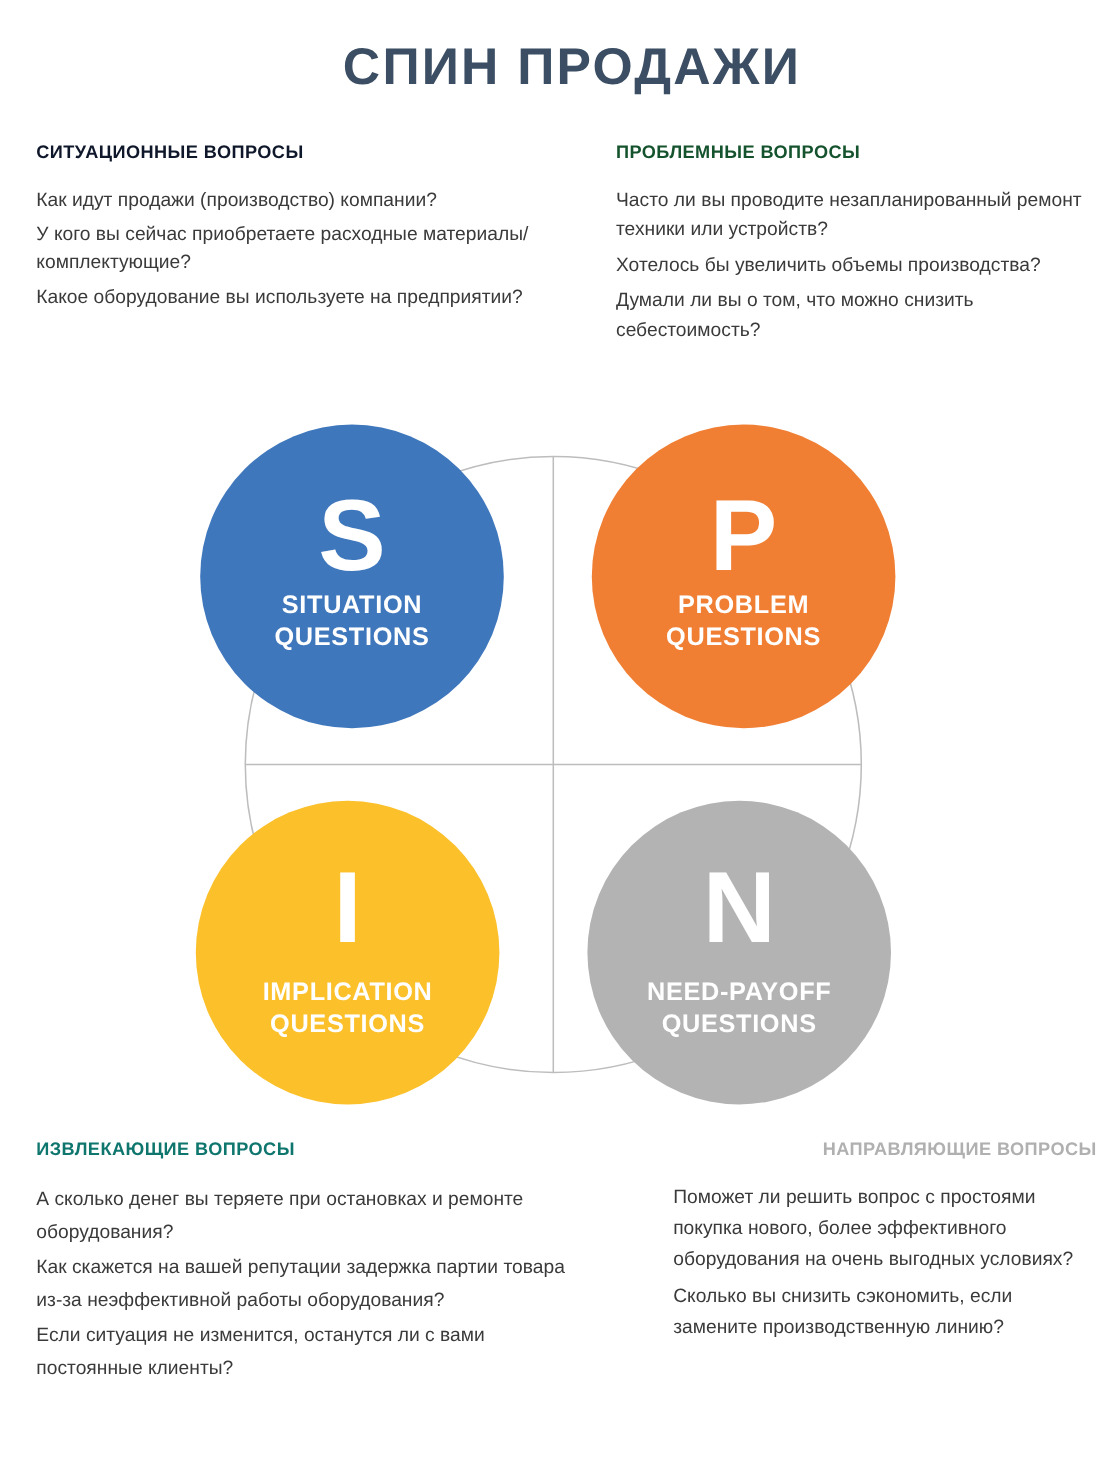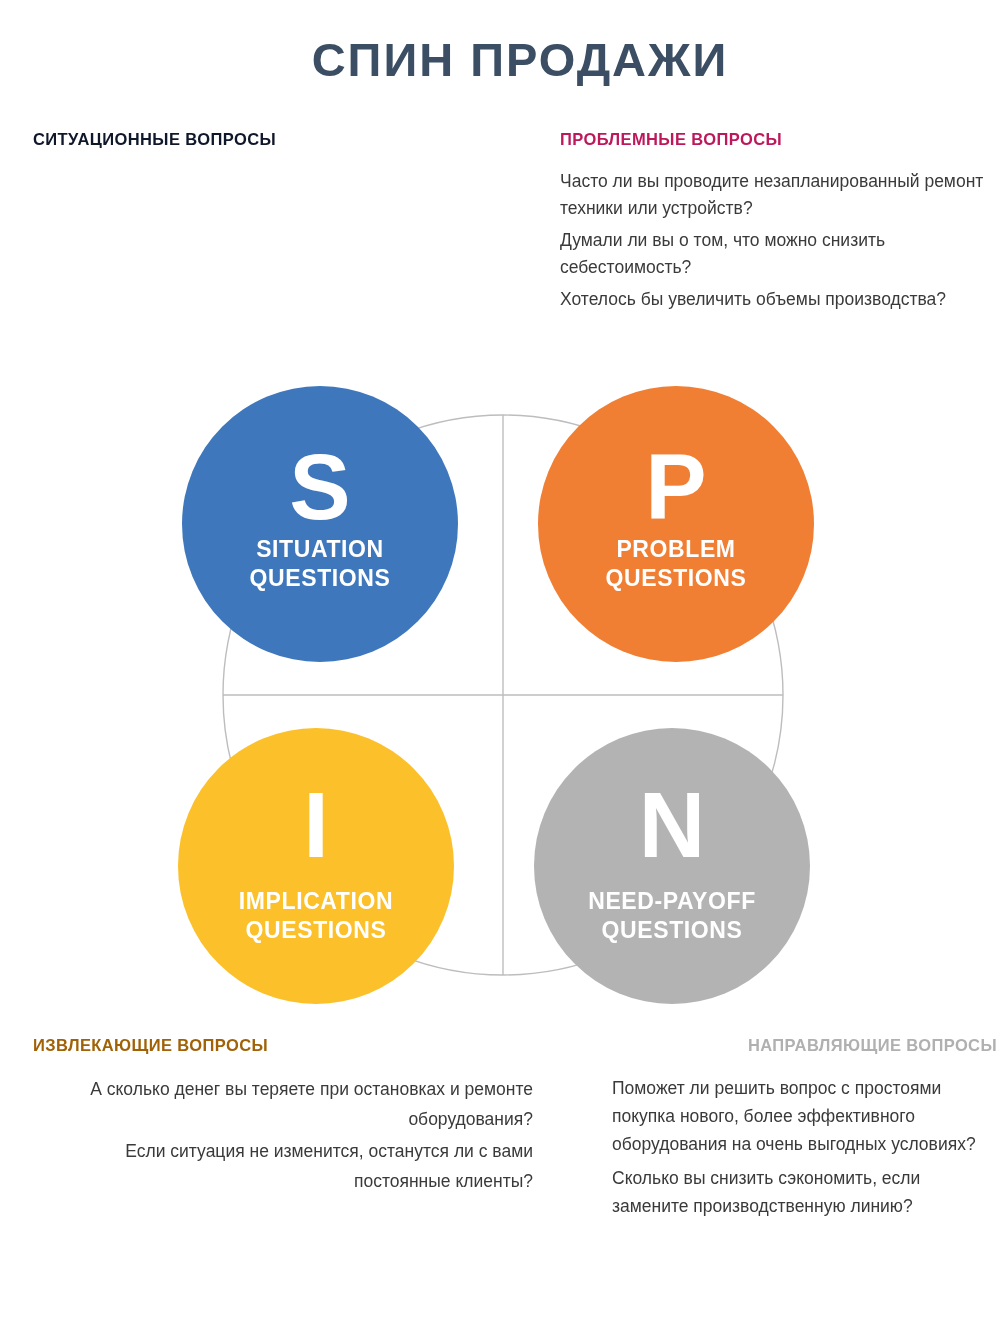--- a/index.html
+++ b/index.html
@@ -52,25 +52,25 @@
     margin-bottom: 4px;
     font-weight: 400;
   }
 
   .block-situation   { top: 130px; left: 33px;  width: 500px; }
   .block-problem     { top: 130px; left: 560px; width: 430px; }
   .block-implication { top: 1036px; left: 33px; width: 500px; }
   .block-needpayoff  { top: 1036px; left: 612px; width: 385px; }
 
   .block-situation   .qblock-heading { color: #0f172a; }
-  .block-problem     .qblock-heading { color: #be185d; }
-  .block-implication .qblock-heading { color: #a16207; }
+  .block-problem     .qblock-heading { color: #14532d; }
+  .block-implication .qblock-heading { color: #0f766e; }
   .block-needpayoff  .qblock-heading { color: #b0b0b0; text-align: right; }
 
-  .block-implication .qblock-list li { line-height: 30px; margin-bottom: 2px; text-align: right; }
+  .block-implication .qblock-list li { line-height: 30px; margin-bottom: 2px; }
   .block-needpayoff  .qblock-list li { line-height: 28px; margin-bottom: 6px; }
   .block-problem     .qblock-list li { line-height: 27px; margin-bottom: 5px; }
 
   
   .diagram {
     position: absolute;
     top: 380px;
     left: 160px;
     width: 690px;
     height: 630px;
@@ -124,28 +124,33 @@
   .bubble-implication .bubble-label,
   .bubble-needpayoff  .bubble-label { margin-top: 14px; }
 </style>
 </head>
 <body>
 
 <h1 class="page-title">СПИН ПРОДАЖИ</h1>
 
 <section class="qblock block-situation">
   <div class="qblock-heading">СИТУАЦИОННЫЕ ВОПРОСЫ</div>
+  <ul class="qblock-list">
+    <li>Как идут продажи (производство) компании?</li>
+    <li>У кого вы сейчас приобретаете расходные материалы/ комплектующие?</li>
+    <li>Какое оборудование вы используете на предприятии?</li>
+  </ul>
 </section>
 
 <section class="qblock block-problem">
   <div class="qblock-heading">ПРОБЛЕМНЫЕ ВОПРОСЫ</div>
   <ul class="qblock-list">
     <li>Часто ли вы проводите незапланированный ремонт техники или устройств?</li>
+    <li>Хотелось бы увеличить объемы производства?</li>
     <li>Думали ли вы о том, что можно снизить себестоимость?</li>
-    <li>Хотелось бы увеличить объемы производства?</li>
   </ul>
 </section>
 
 <div class="diagram">
 
   <svg class="diagram-svg" viewBox="0 0 690 630">
     <circle cx="343" cy="315" r="280" fill="none" stroke="#bdbdbd" stroke-width="1.4"></circle>
     <line x1="343" y1="35" x2="343" y2="595" stroke="#bdbdbd" stroke-width="1.4"></line>
     <line x1="63" y1="315" x2="623" y2="315" stroke="#bdbdbd" stroke-width="1.4"></line>
   </svg>
@@ -181,20 +186,21 @@
       <span>QUESTIONS</span>
     </span>
   </div>
 
 </div>
 
 <section class="qblock block-implication">
   <div class="qblock-heading">ИЗВЛЕКАЮЩИЕ ВОПРОСЫ</div>
   <ul class="qblock-list">
     <li>А сколько денег вы теряете при остановках и ремонте оборудования?</li>
+    <li>Как скажется на вашей репутации задержка партии товара из-за неэффективной работы оборудования?</li>
     <li>Если ситуация не изменится, останутся ли с вами постоянные клиенты?</li>
   </ul>
 </section>
 
 <section class="qblock block-needpayoff">
   <div class="qblock-heading">НАПРАВЛЯЮЩИЕ ВОПРОСЫ</div>
   <ul class="qblock-list">
     <li>Поможет ли решить вопрос с простоями покупка нового, более эффективного оборудования на очень выгодных условиях?</li>
     <li>Сколько вы снизить сэкономить, если замените производственную линию?</li>
   </ul>

